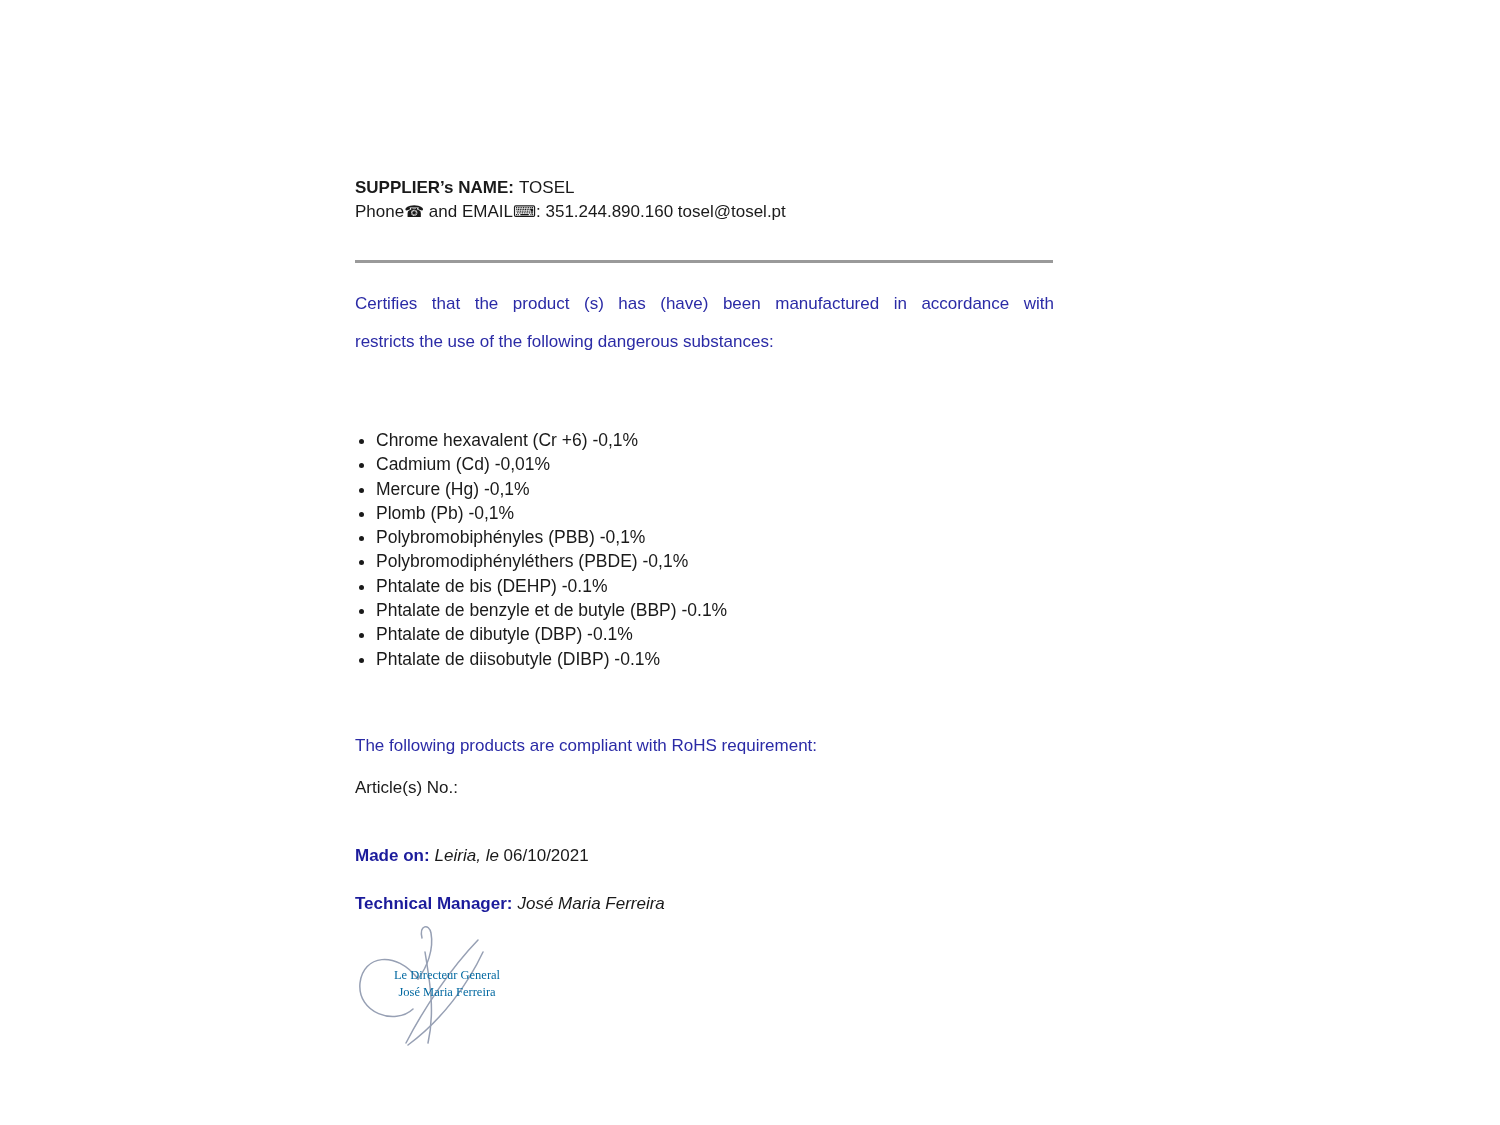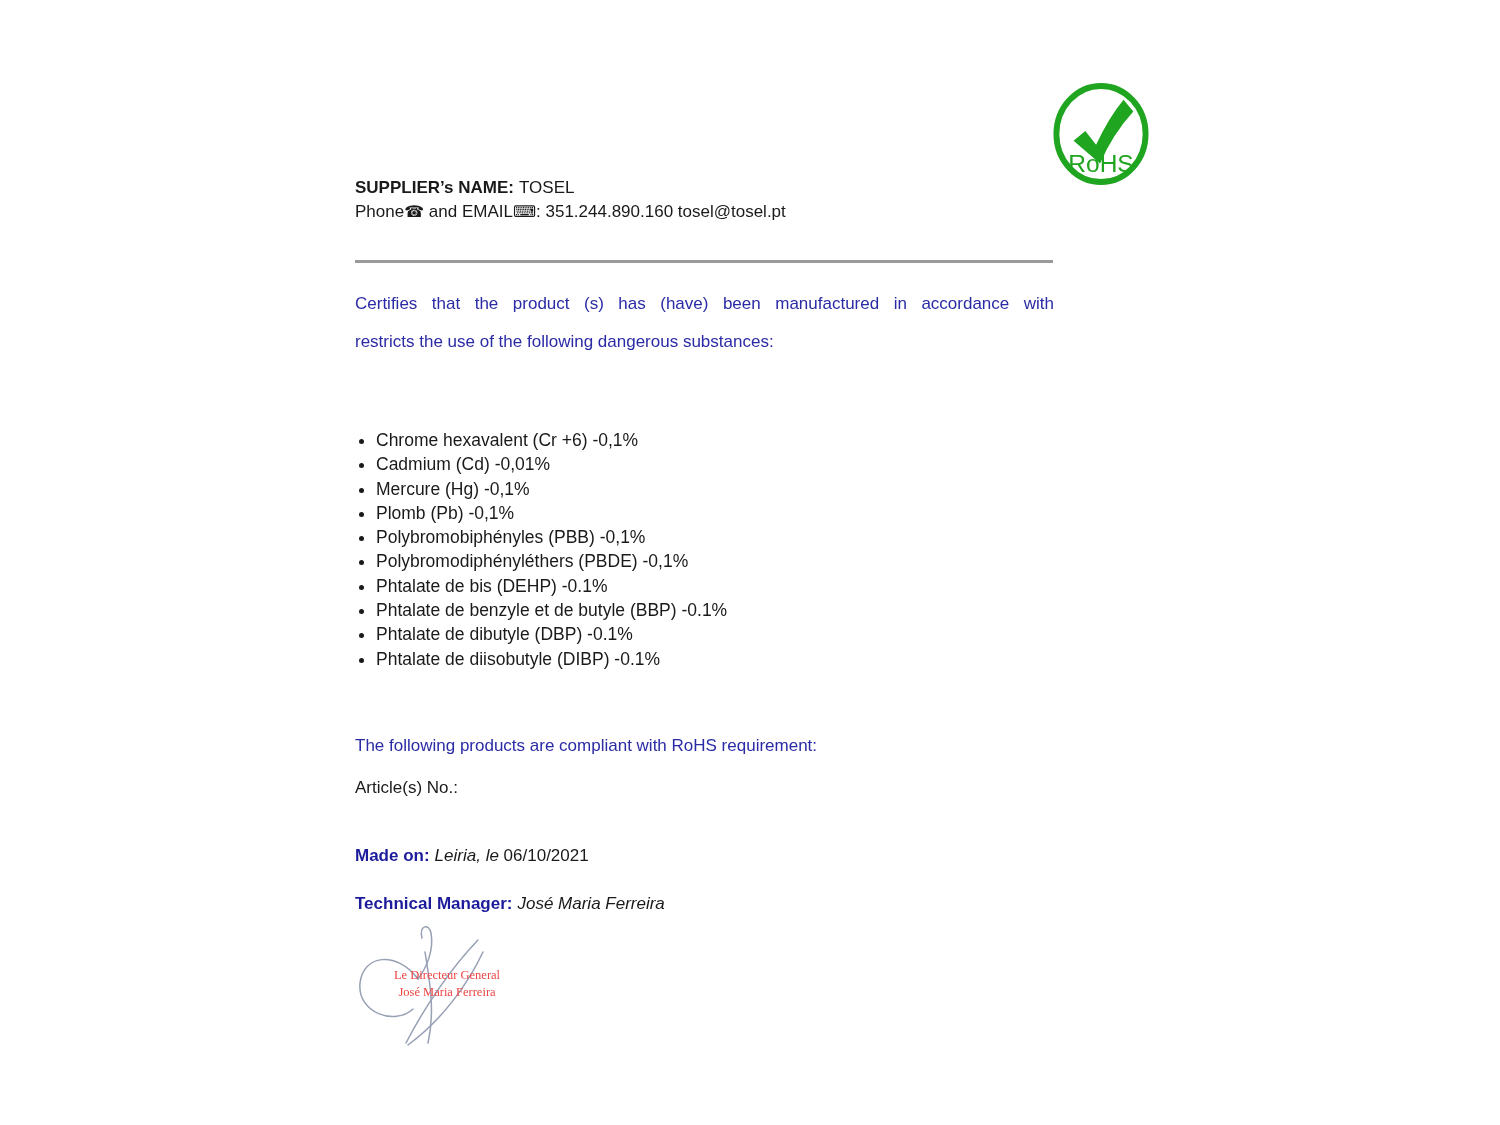--- a/index.html
+++ b/index.html
@@ -103,36 +103,29 @@
     width: 175px; height: 138px;
   }
   .signature svg { position: absolute; top: 0; left: 0; }
   .sig-text {
     position: absolute;
     top: 47px; left: 36px; width: 122px;
     text-align: center;
     font-family: "Liberation Serif", serif;
     font-size: 12.5px;
     line-height: 17px;
-    color: #ef4444;
+    color: #0369a1;
   }
 </style>
 </head>
 <body>
 
 <div class="page">
 
 
-  <div class="logo">
-    <svg width="98" height="104" viewBox="0 0 100 106">
-      <ellipse cx="50" cy="53" rx="45.5" ry="49" fill="none" stroke="#1fa51f" stroke-width="6"></ellipse>
-      <path d="M22 60 L34 50 L45 64 Q58 36 73 18 L83 30 Q62 53 49 83 Z" fill="#1fa51f"></path>
-      <text x="50" y="92" text-anchor="middle" font-family="Liberation Sans, sans-serif" font-size="25" fill="#1fa51f">RoHS</text>
-    </svg>
-  </div>
 
   <div class="supplier">
     <div>
       <span class="lbl-strong">SUPPLIER’s NAME:</span><span>TOSEL</span>
     </div>
     <div>
       <span>Phone</span><span class="glyph">☎</span><span> and EMAIL</span><span class="glyph">⌨</span><span>: 351.244.890.160 tosel@tosel.pt</span>
     </div>
   </div>
 

